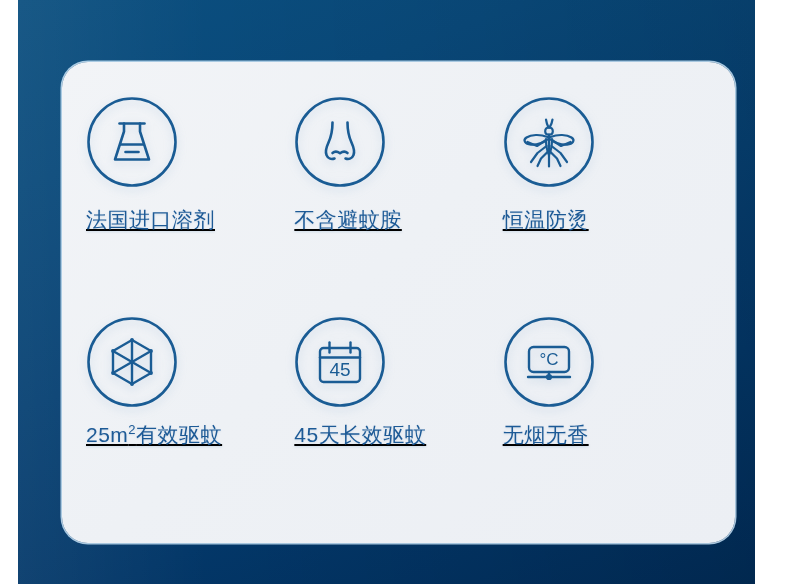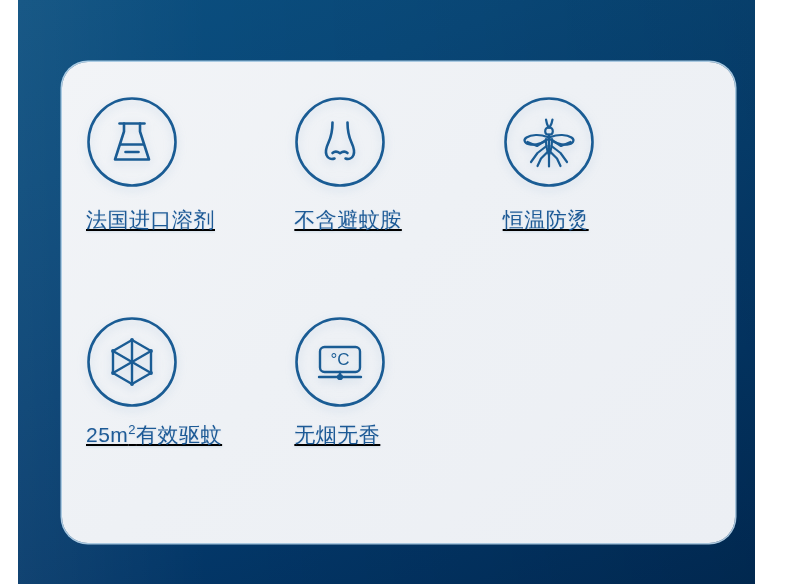--- a/index.html
+++ b/index.html
@@ -195,20 +195,35 @@
             <circle cx="27" cy="57" r="1.9" fill="#1a5c94" stroke="none"></circle>
             <circle cx="27" cy="35" r="1.9" fill="#1a5c94" stroke="none"></circle>
             <circle cx="46" cy="46" r="2.1" fill="#1a5c94" stroke="none"></circle>
           </svg>
         </div>
         <div class="feature-label">
           <span>25m</span><sup>2</sup><span>有效驱蚊</span>
         </div>
       </div>
 
+      <div class="feature row2">
+        <div class="icon-circle">
+          <svg width="92" height="92" viewBox="0 0 92 92" fill="none" stroke="#1a5c94" stroke-width="2.4" stroke-linecap="round" stroke-linejoin="round">
+            <circle cx="46" cy="46" r="43.5" stroke-width="2.6"></circle>
+            <rect x="26" y="32" width="40" height="34" rx="3.5"></rect>
+            <path d="M26 41.5 H66"></path>
+            <path d="M35.5 26.5 V36.5"></path>
+            <path d="M56.5 26.5 V36.5"></path>
+            <text x="46" y="59.5" text-anchor="middle" font-family="'Liberation Sans', sans-serif" font-size="19" fill="#1a5c94" stroke="none">45</text>
+          </svg>
+        </div>
+        <div class="feature-label">
+          <span></span><span>45天长效驱蚊</span>
+        </div>
+      </div>
 
       <div class="feature row2">
         <div class="icon-circle">
           <svg width="92" height="92" viewBox="0 0 92 92" fill="none" stroke="#1a5c94" stroke-width="2.4" stroke-linecap="round" stroke-linejoin="round">
             <circle cx="46" cy="46" r="43.5" stroke-width="2.6"></circle>
             <rect x="26" y="31" width="40" height="25" rx="4.5"></rect>
             <path d="M25 61 H67"></path>
             <circle cx="46" cy="61" r="3.1" fill="#1a5c94" stroke="none"></circle>
             <path d="M46 56 V58"></path>
             <text x="46" y="49" text-anchor="middle" font-family="'Liberation Sans', sans-serif" font-size="17" fill="#1a5c94" stroke="none">°C</text>

